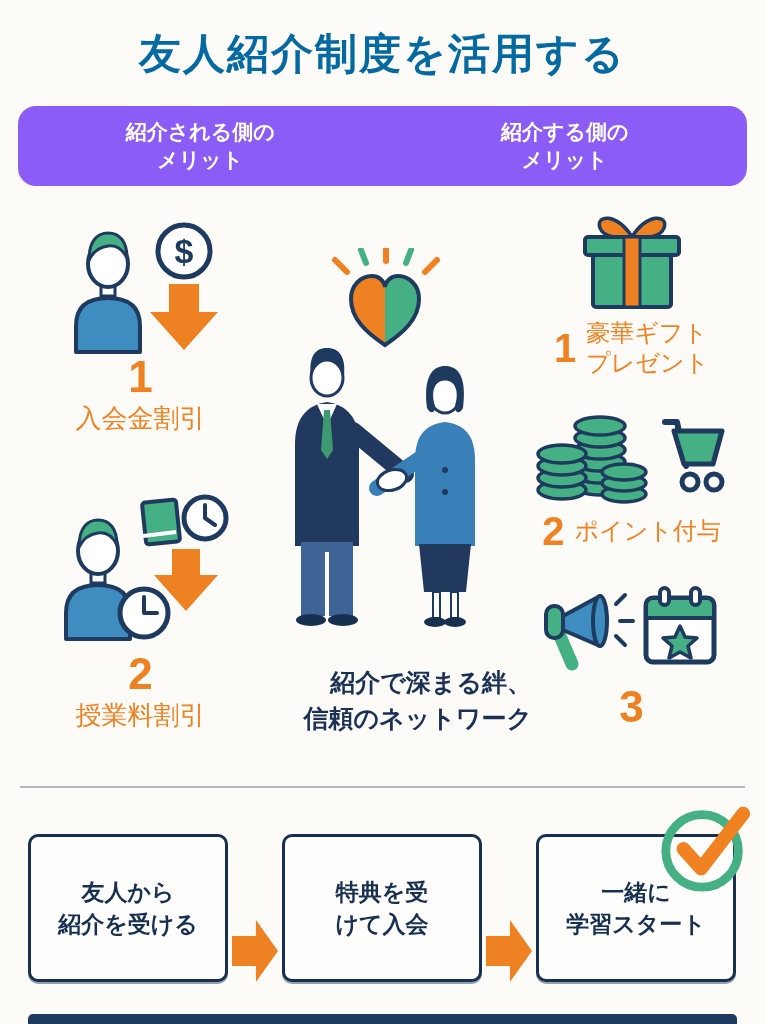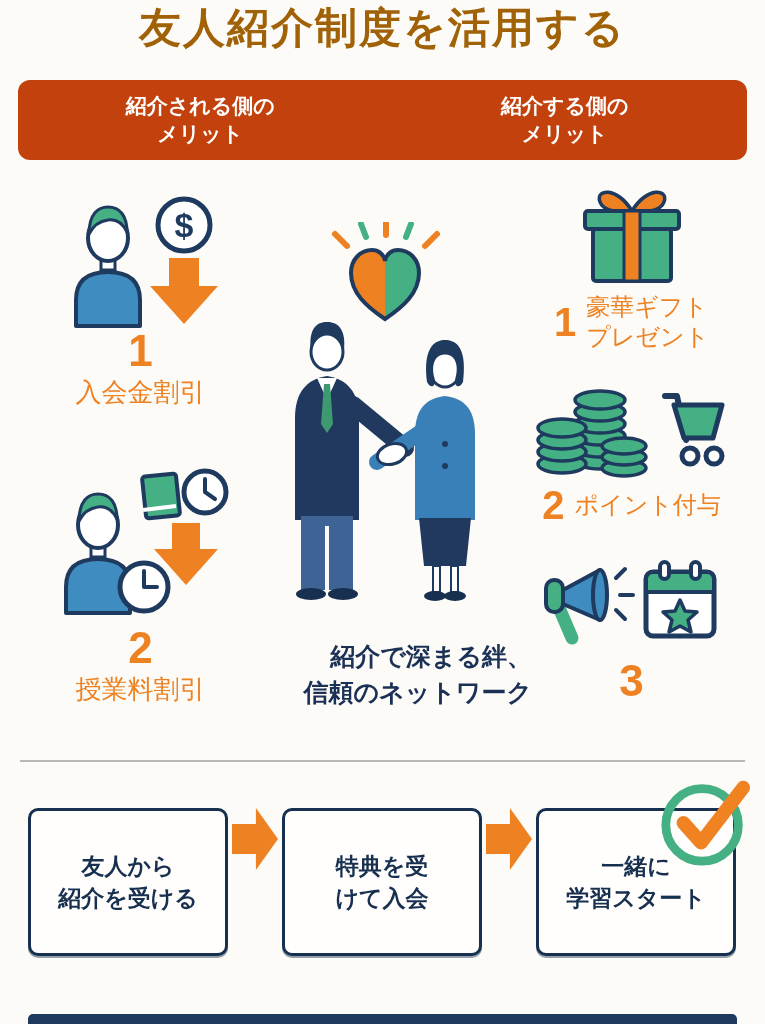--- a/index.html
+++ b/index.html
@@ -9,34 +9,35 @@
     width: 765px; height: 1024px;
     margin: 0 auto;
     background: #fcfbf8;
     overflow: hidden;
     font-family: "Liberation Sans", "DejaVu Sans", sans-serif;
   }
   .preline { white-space: pre-line; }
 
   
   .title {
+    margin-top: 26px;
     text-align: center;
     font-size: 42px;
     font-weight: 800;
     letter-spacing: 2px;
-    color: #a16207;
+    color: #0369a1;
   }
 
   
   .header-bar {
     display: flex;
     margin: 24px 18px 0 18px;
     height: 80px;
-    background: #c2410c;
-    border-radius: 12px;
+    background: #8b5cf6;
+    border-radius: 18px;
     align-items: stretch;
   }
   .header-cell {
     flex: 1;
     display: flex;
     align-items: center;
     justify-content: center;
     text-align: center;
     color: #ffffff;
     font-size: 21px;
@@ -96,21 +97,21 @@
   
   .divider {
     border: none;
     border-top: 2px solid #b9b9b9;
     margin: 0 20px;
   }
 
   
   .flow {
     display: flex;
-    align-items: flex-start;
+    align-items: flex-end;
     padding: 46px 36px 0 28px;
   }
   .flow-box {
     position: relative;
     width: 200px;
     height: 148px;
     flex-shrink: 0;
     background: #fffefd;
     border: 3px solid #17304f;
     border-radius: 10px;

